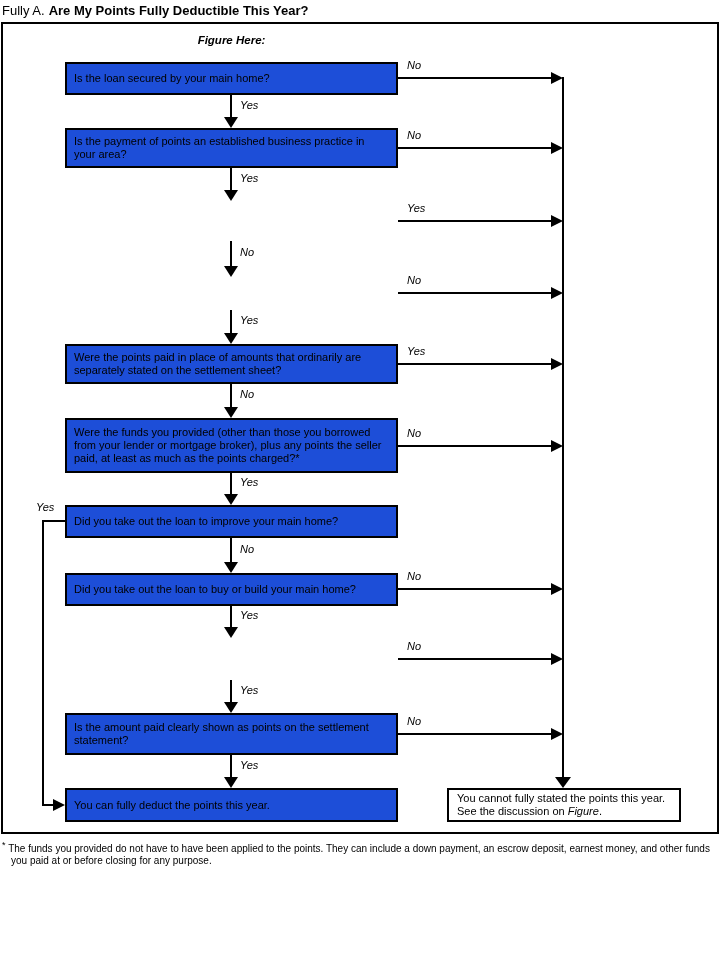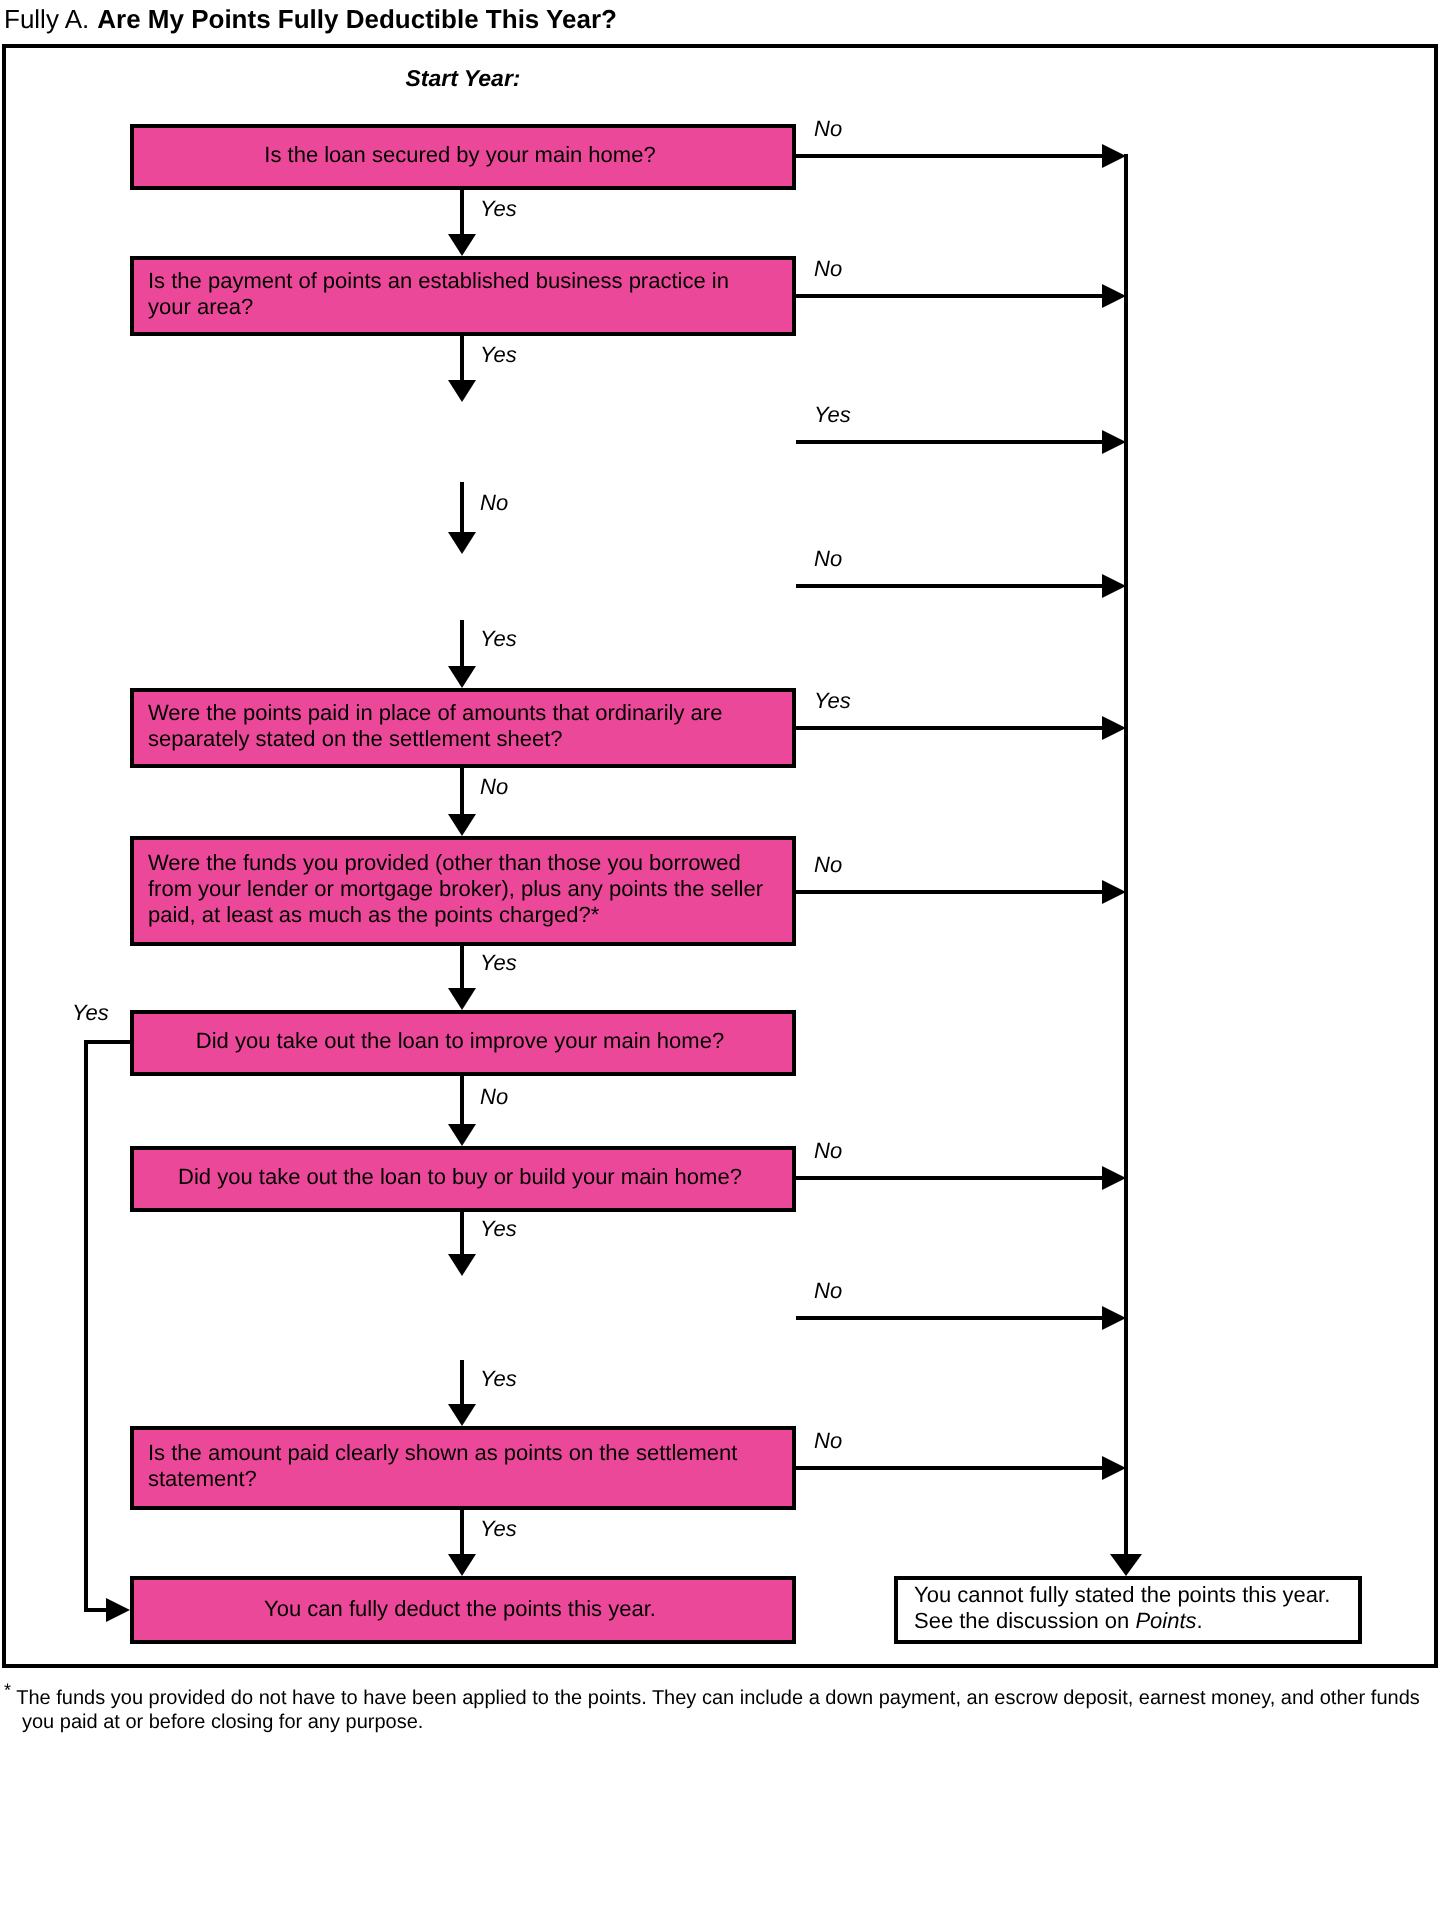--- a/index.html
+++ b/index.html
@@ -8,21 +8,21 @@
     font-family:"Liberation Sans", sans-serif; color:#000;
     overflow:hidden;
   }
   .title { position:absolute; left:2px; top:1px; white-space:nowrap; }
   .t-prefix { font-size:13px; }
   .t-main { font-size:13px; font-weight:bold; margin-left:4px; }
   .outer-border { position:absolute; left:1px; top:22px; width:714px; height:808px; border:2px solid #000; }
   .start-label { position:absolute; left:65px; top:34px; width:333px; text-align:center;
                  font-size:11.5px; font-weight:bold; font-style:italic; }
   .qbox { position:absolute; left:65px; width:333px; border:2px solid #000; box-sizing:border-box;
-          display:flex; align-items:center; background:#ec4899;justify-content:center; }
+          display:flex; align-items:center; background:#1d4ed8; }
   .qbox > span { padding:0 10px 0 7px; font-size:11px; line-height:13px; }
   .rbox { position:absolute; border:2px solid #000; box-sizing:border-box;
           display:flex; align-items:center; background:#fff; }
   .rbox > span { padding:0 8px; font-size:11px; line-height:13px; }
   .vline, .hline { position:absolute; background:#000; }
   .tri-down { position:absolute; width:0; height:0;
               border-left:7px solid transparent; border-right:7px solid transparent;
               border-top:11px solid #000; }
   .tri-right { position:absolute; width:0; height:0;
                border-top:6px solid transparent; border-bottom:6px solid transparent;
@@ -37,21 +37,21 @@
 <body>
 
 <div id="canvas">
 
   <div class="title">
     <span class="t-prefix">Fully A.</span><span class="t-main">Are My Points Fully Deductible This Year?</span>
   </div>
 
   <div class="outer-border"></div>
 
-  <div class="start-label">Start Year:</div>
+  <div class="start-label">Figure Here:</div>
 
   <div class="qbox" style="top:62px;height:33px">
       <span>Is the loan secured by your main home?</span>
     </div>
   <div class="qbox" style="top:128px;height:40px">
       <span>Is the payment of points an established business practice in your area?</span>
     </div>
   <div class="qbox" style="top:344px;height:40px">
       <span>Were the points paid in place of amounts that ordinarily are separately stated on the settlement sheet?</span>
     </div>
@@ -150,20 +150,20 @@
   <div class="vline" style="left:562px;top:77px;width:2px;height:702px"></div>
   <div class="tri-down" style="left:555px;top:777px;border-left-width:8px;border-right-width:8px"></div>
 
   <span class="lbl" style="left:36px;top:501px">Yes</span>
   <div class="hline" style="left:42px;top:520px;width:24px;height:2px"></div>
   <div class="vline" style="left:42px;top:520px;width:2px;height:286px"></div>
   <div class="hline" style="left:42px;top:804px;width:12px;height:2px"></div>
   <div class="tri-right" style="left:53px;top:799px"></div>
 
   <div class="rbox" style="left:447px;top:788px;width:234px;height:34px">
-    <span><span>You cannot fully stated the points this year. See the discussion on </span><span class="italic">Points</span><span>.</span></span>
+    <span><span>You cannot fully stated the points this year. See the discussion on </span><span class="italic">Figure</span><span>.</span></span>
   </div>
 
   <div class="footnote">
     <span class="marker">*</span> <span>The funds you provided do not have to have been applied to the points. They can include a down payment, an escrow deposit, earnest money, and other funds you paid at or before closing for any purpose.</span>
   </div>
 
 </div>
 
 </body></html>

